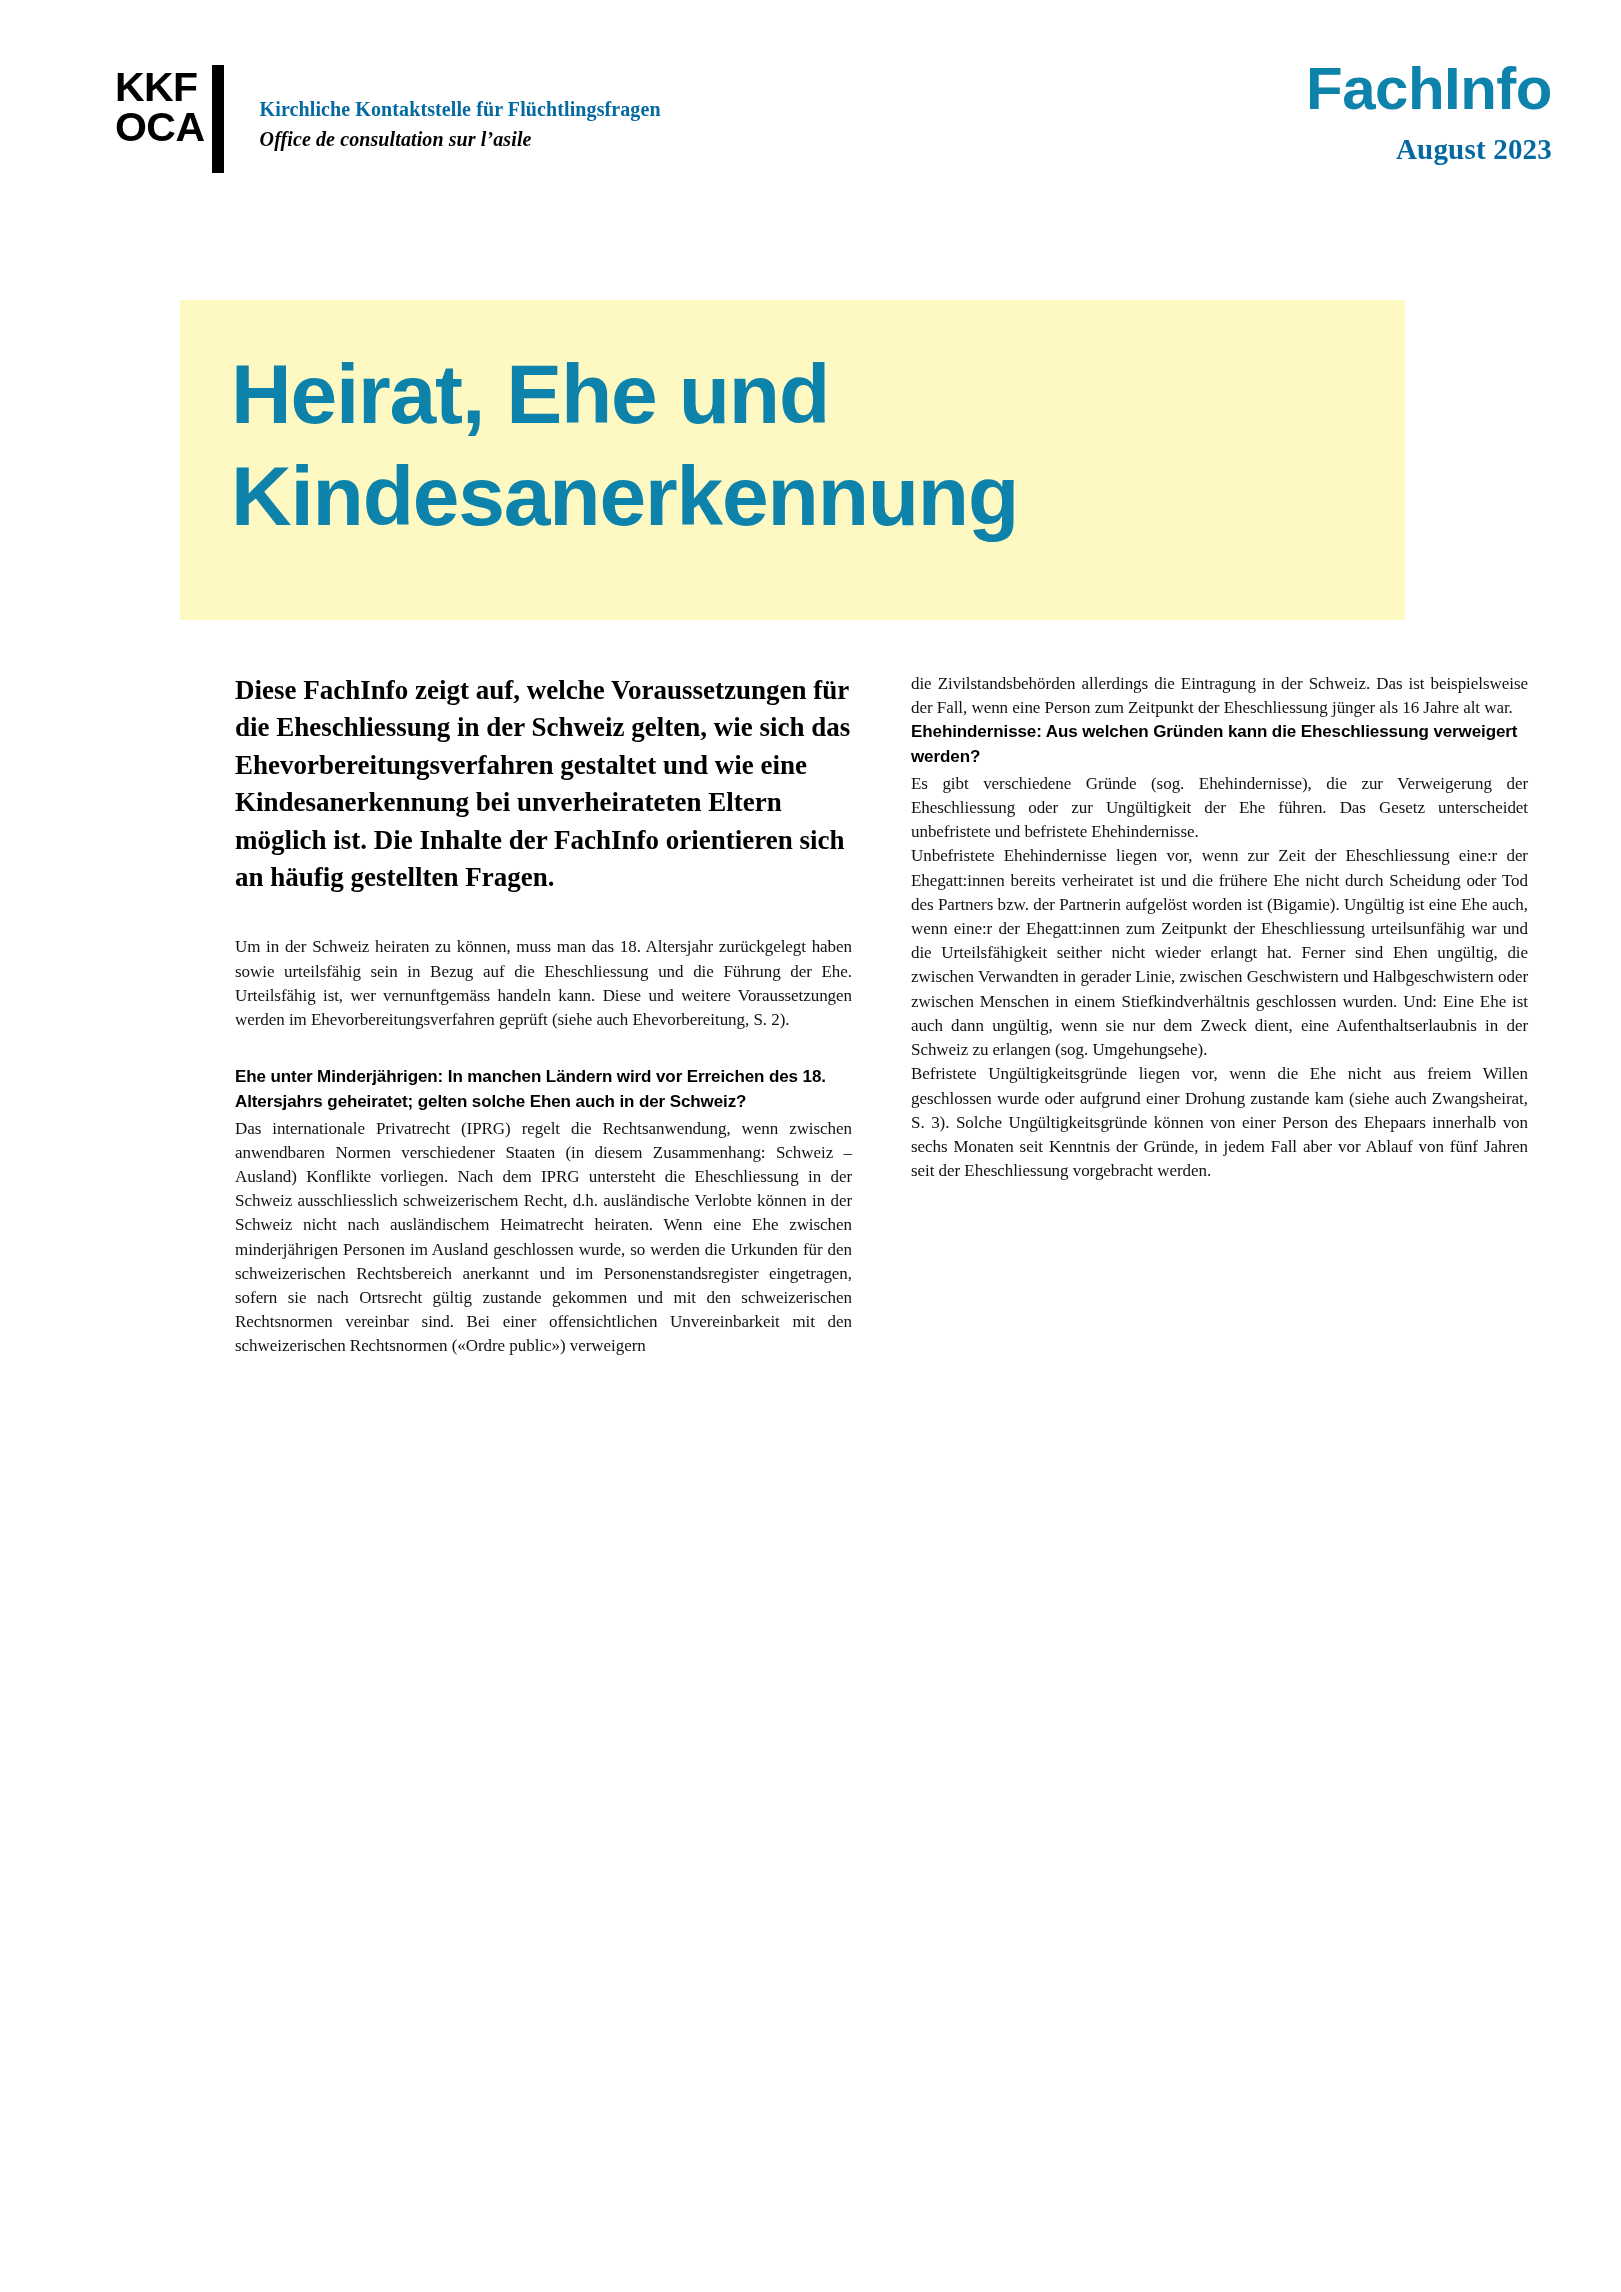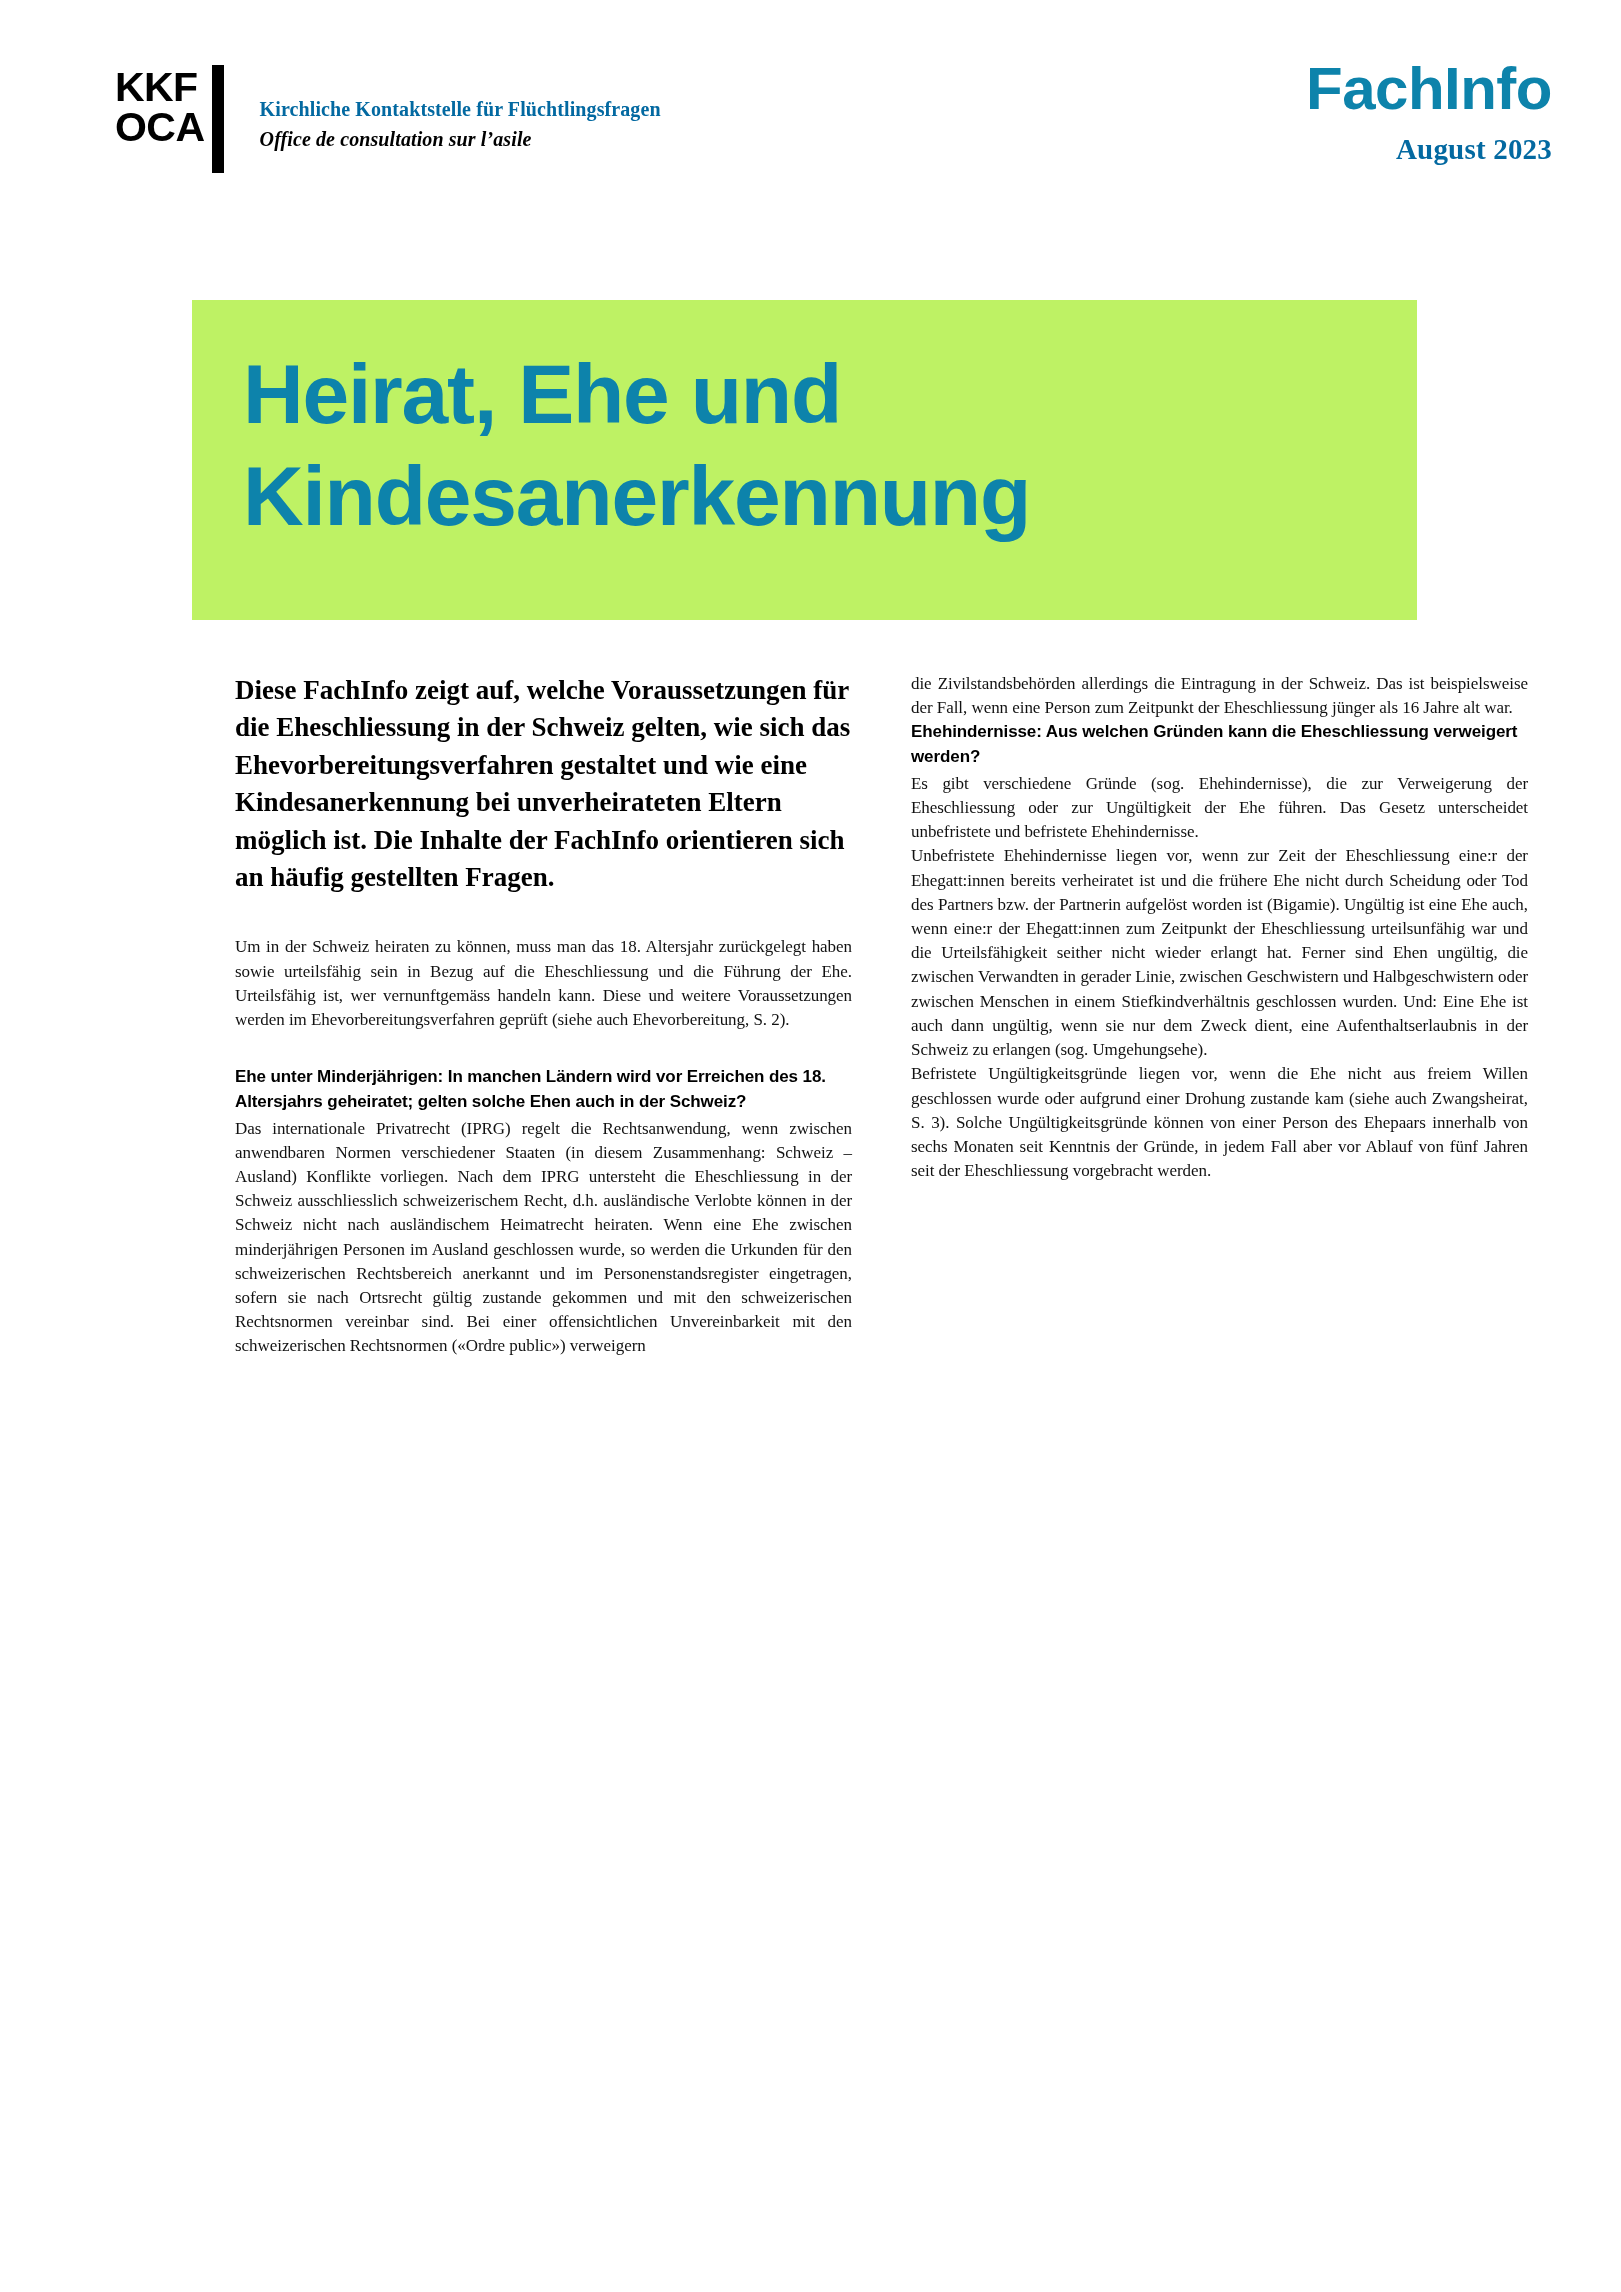--- a/index.html
+++ b/index.html
@@ -106,25 +106,25 @@
     font-size: 29px;
     line-height: 1.0;
     margin-top: 15.7px;
     color: #0369a1;
     letter-spacing: 0.2px;
   }
 
   
   .title-banner {
     position: absolute;
-    left: 192px;
+    left: 180px;
     top: 300px;
     width: 1225px;
     height: 320px;
-    background: #bef264;
+    background: #fef9c3;
   }
   .title-banner h1 {
     margin: 0;
     padding: 43px 0 0 51px;
     font-family: "Liberation Sans", sans-serif;
     font-weight: bold;
     font-size: 84px;
     line-height: 1.22;
     color: #0d83ab;
     letter-spacing: -1.2px;

